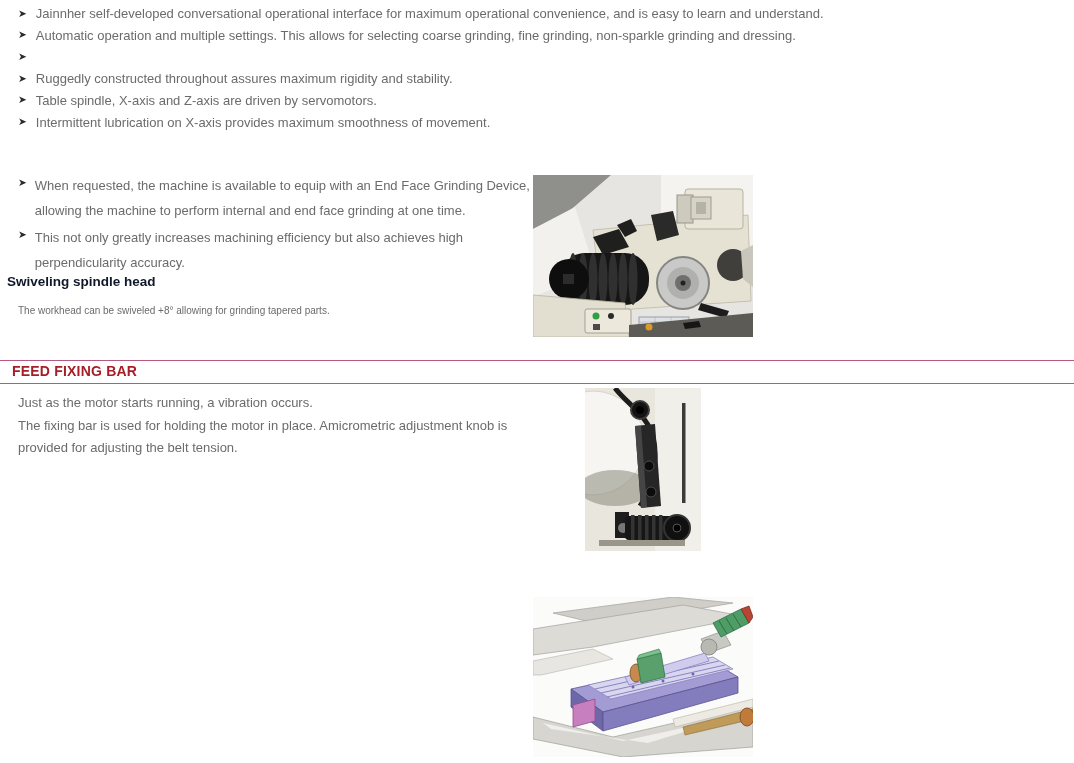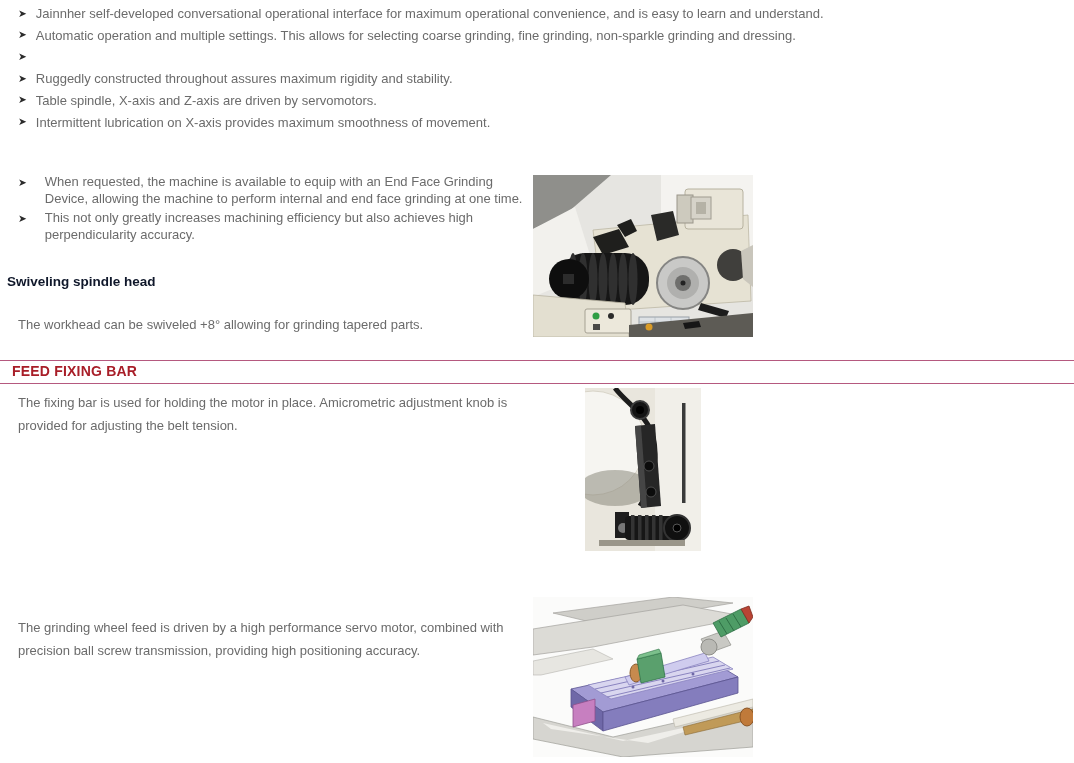--- a/index.html
+++ b/index.html
@@ -29,26 +29,26 @@
   }
   .band h2 {
     font-size:14px; line-height:15px; font-weight:bold;
     color:var(--accent-red,#a81e28); letter-spacing:.2px;
   }
 
   
   .sec1-bullets { position:absolute; top:173px; left:18px; width:512px; }
   .sbullet { display:flex; gap:8px; margin-bottom:2px; }
   .sbullet .arrow { margin-top:5px; }
-  .sbullet-text { font-size:13px; line-height:17px; color:var(--text-gray,#6b6b6b);margin-left:10px; }
+  .sbullet-text { font-size:13px; line-height:25px; color:var(--text-gray,#6b6b6b); }
   .subhead {
     position:absolute; top:274px; left:7px;
     font-size:13.5px; font-weight:bold; color:#0f172a;
   }
-  .para { font-size:13px; color:var(--text-gray,#6b6b6b);margin-top:14px; }
+  .para { font-size:10px; color:var(--text-gray,#6b6b6b); }
   .para-sec1 { position:absolute; top:300px; left:18px; width:512px; line-height:22px; }
 
   
   .sec2-text { position:absolute; top:392px; left:18px; width:515px; }
   .sec2-text p { font-size:13px; line-height:22.5px; color:var(--text-gray,#6b6b6b); }
 
   
   .sec3-text { position:absolute; top:602px; left:18px; width:515px; line-height:23px; }
 
   
@@ -159,20 +159,21 @@
       <circle cx="116" cy="152" r="3.5" fill="#d99b27"></circle>
       <polygon points="150,148 166,146 168,152 152,154" fill="#161616"></polygon>
     </svg>
   </div>
 
   <div class="band" style="top:360px">
     <h2>FEED FIXING BAR</h2>
   </div>
 
   <div class="sec2-text">
+    <p>Just as the motor starts running, a vibration occurs.</p>
     <p>The fixing bar is used for holding the motor in place. Amicrometric adjustment knob is provided for adjusting the belt tension.</p>
   </div>
 
   <div class="photo img-motorbar">
     <svg width="116" height="163" viewBox="0 0 116 163">
       <rect width="116" height="163" fill="#f1efe9"></rect>
       <rect x="0" y="0" width="70" height="163" fill="#e9e6dd"></rect>
       <circle cx="8" cy="55" r="52" fill="#f6f5f1" stroke="#d8d4c8"></circle>
       <ellipse cx="30" cy="100" rx="36" ry="18" fill="#8b887c" opacity="0.55"></ellipse>
       <path d="M30,0 C45,20 72,30 70,70 C68,100 60,110 55,118" fill="none" stroke="#1c1c1c" stroke-width="5"></path>
@@ -194,21 +195,20 @@
       <rect x="60" y="127" width="3.5" height="26" fill="#343434"></rect>
       <rect x="67" y="127" width="3.5" height="26" fill="#343434"></rect>
       <rect x="74" y="127" width="3.5" height="26" fill="#343434"></rect>
       <circle cx="92" cy="140" r="13" fill="#101010" stroke="#333333" stroke-width="2"></circle>
       <circle cx="92" cy="140" r="4" fill="#000000" stroke="#555555"></circle>
       <rect x="14" y="152" width="86" height="6" fill="#9a968a"></rect>
     </svg>
   </div>
 
 
-  <p class="para sec3-text">The grinding wheel feed is driven by a high performance servo motor, combined with precision ball screw transmission, providing high positioning accuracy.</p>
 
   <div class="photo img-feed">
     <svg width="220" height="160" viewBox="0 0 220 160">
       <rect width="220" height="160" fill="#fbfbfa"></rect>
 
       <polygon points="20,16 140,0 200,6 70,28" fill="#cfcec9" stroke="#a3a29d" stroke-width="0.7"></polygon>
       <polygon points="0,32 150,8 215,20 60,50 0,58" fill="#dcdbd6" stroke="#a3a29d" stroke-width="0.7"></polygon>
       <polygon points="0,64 60,52 80,62 8,78 0,78" fill="#e7e6e1" stroke="#b5b4af" stroke-width="0.6"></polygon>
       <polygon points="0,120 80,140 220,108 220,150 90,160 0,142" fill="#d6d5d0" stroke="#9e9d98" stroke-width="0.7"></polygon>
       <polygon points="10,126 90,144 200,120 115,146 18,132" fill="#efeeea"></polygon>

